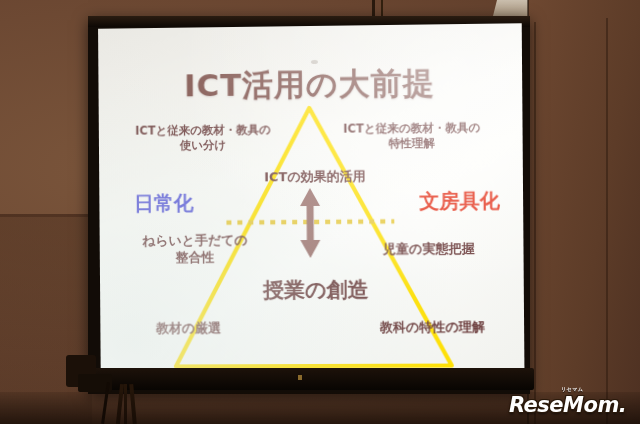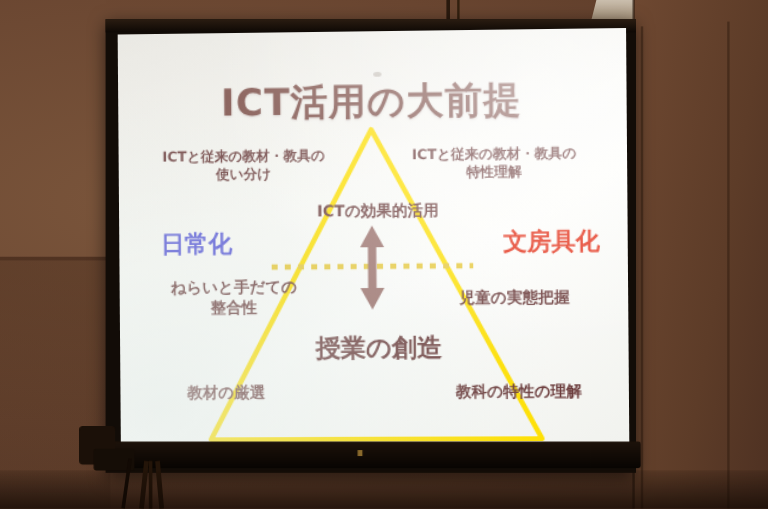--- a/index.html
+++ b/index.html
@@ -308,14 +308,18 @@
 
   <div class="clamp"></div>
   <div class="clamp2"></div>
   <div class="cable"></div>
   <div class="tripod-leg leg-a"></div>
   <div class="tripod-leg leg-b"></div>
   <div class="tripod-leg leg-c"></div>
 
   <div class="floor-shadow"></div>
 
+  <div class="watermark">
+    <span>ReseMom.</span>
+    <span class="ruby">リセマム</span>
+  </div>
 
 </div>
 
 </body></html>

